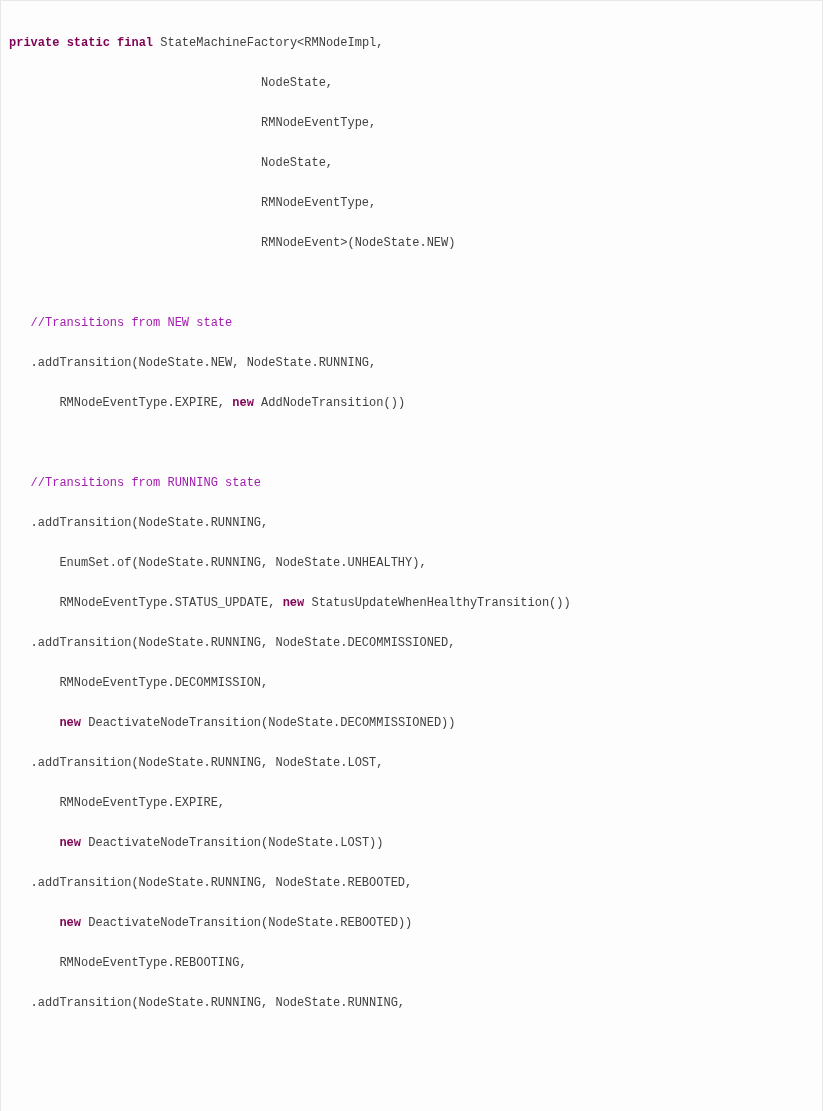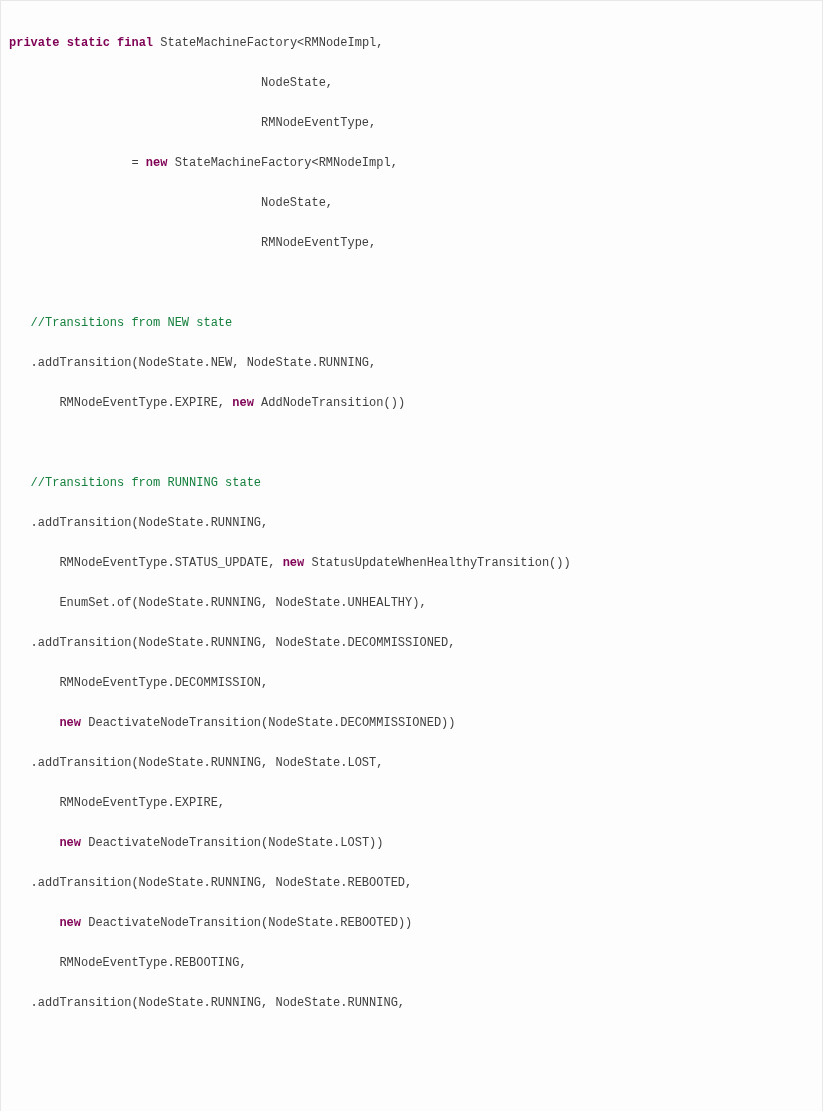--- a/index.html
+++ b/index.html
@@ -16,42 +16,42 @@
   .code-block {
     border: 1px solid #e8e8e8;
     background: #fdfdfd;
     padding: 12px 0 12px 0;
     position: relative;
     white-space: pre;
     overflow: hidden;
   }
   .line { display: block; padding-left: 8px; white-space: pre; } 
   .kw-purple { color: #7f0055; font-weight: bold; }
-  .comment { color: #15803d; }
+  .comment { color: #a21caf; }
   .txt { color: #404040; }
 </style>
 </head>
 <body>
 
 <div class="code-block">
 <span class="line"><span class="kw-purple">private</span> <span class="kw-purple">static</span> <span class="kw-purple">final</span> <span class="txt">StateMachineFactory&lt;RMNodeImpl,</span></span>
 <span class="line txt">                                   NodeState,</span>
 <span class="line txt">                                   RMNodeEventType,</span>
-<span class="line"><span class="txt">                 = </span><span class="kw-purple">new</span><span class="txt"> StateMachineFactory&lt;RMNodeImpl,</span></span>
 <span class="line txt">                                   NodeState,</span>
 <span class="line txt">                                   RMNodeEventType,</span>
+<span class="line txt">                                   RMNodeEvent&gt;(NodeState.NEW)</span>
 <span class="line"> </span>
 <span class="line comment">   //Transitions from NEW state</span>
 <span class="line txt">   .addTransition(NodeState.NEW, NodeState.RUNNING,</span>
 <span class="line"><span class="txt">       RMNodeEventType.EXPIRE, </span><span class="kw-purple">new</span><span class="txt"> AddNodeTransition())</span></span>
 <span class="line"> </span>
 <span class="line comment">   //Transitions from RUNNING state</span>
 <span class="line txt">   .addTransition(NodeState.RUNNING,</span>
+<span class="line txt">       EnumSet.of(NodeState.RUNNING, NodeState.UNHEALTHY),</span>
 <span class="line"><span class="txt">       RMNodeEventType.STATUS_UPDATE, </span><span class="kw-purple">new</span><span class="txt"> StatusUpdateWhenHealthyTransition())</span></span>
-<span class="line txt">       EnumSet.of(NodeState.RUNNING, NodeState.UNHEALTHY),</span>
 <span class="line txt">   .addTransition(NodeState.RUNNING, NodeState.DECOMMISSIONED,</span>
 <span class="line txt">       RMNodeEventType.DECOMMISSION,</span>
 <span class="line"><span class="txt">       </span><span class="kw-purple">new</span><span class="txt"> DeactivateNodeTransition(NodeState.DECOMMISSIONED))</span></span>
 <span class="line txt">   .addTransition(NodeState.RUNNING, NodeState.LOST,</span>
 <span class="line txt">       RMNodeEventType.EXPIRE,</span>
 <span class="line"><span class="txt">       </span><span class="kw-purple">new</span><span class="txt"> DeactivateNodeTransition(NodeState.LOST))</span></span>
 <span class="line txt">   .addTransition(NodeState.RUNNING, NodeState.REBOOTED,</span>
 <span class="line"><span class="txt">       </span><span class="kw-purple">new</span><span class="txt"> DeactivateNodeTransition(NodeState.REBOOTED))</span></span>
 <span class="line txt">       RMNodeEventType.REBOOTING,</span>
 <span class="line txt">   .addTransition(NodeState.RUNNING, NodeState.RUNNING,</span>

